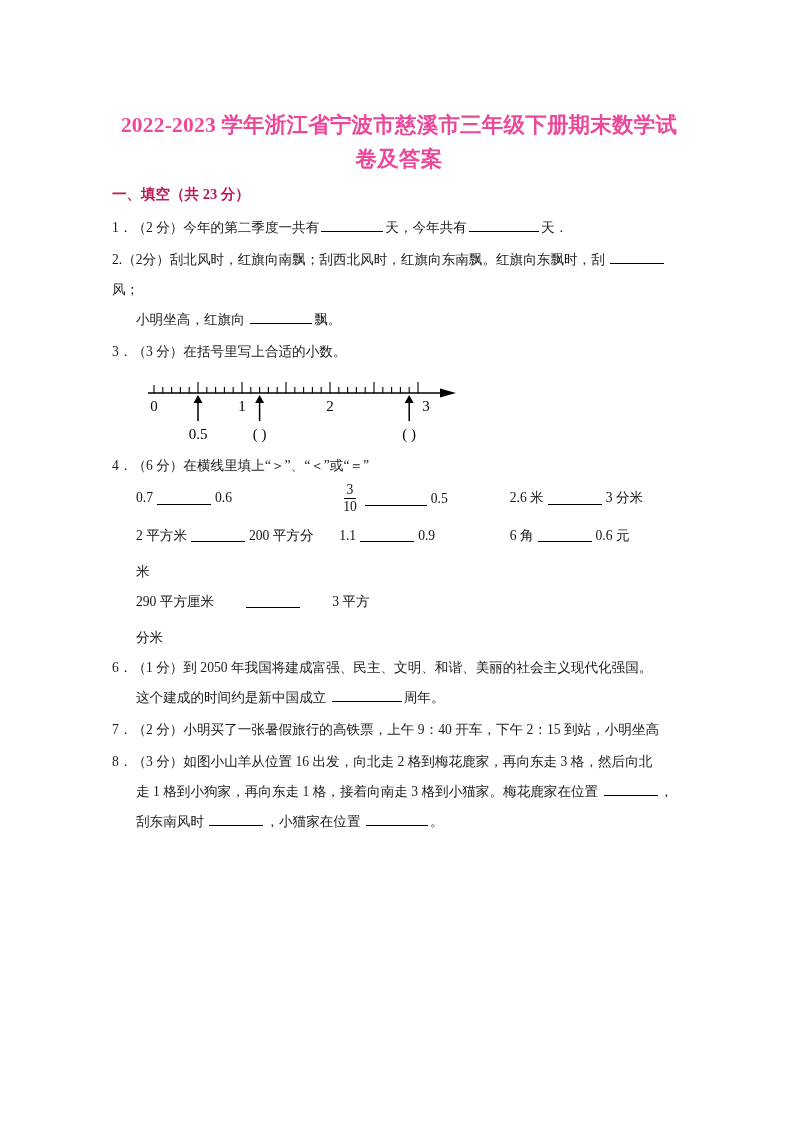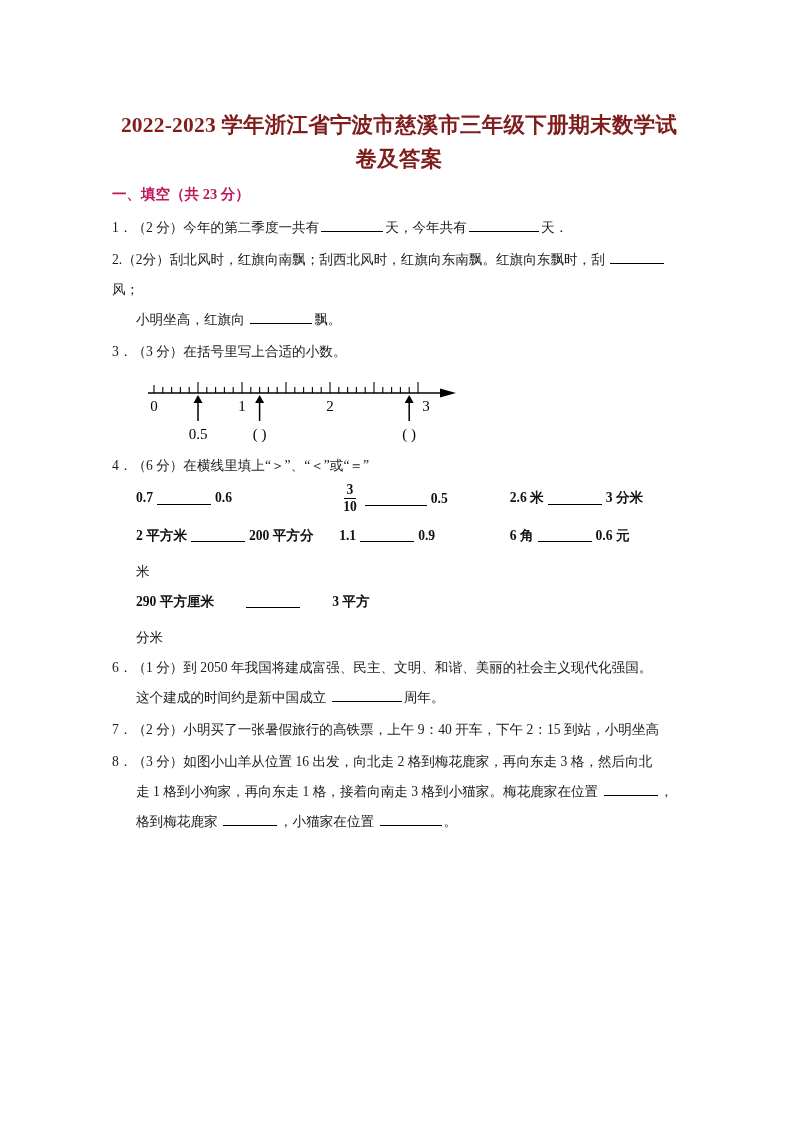--- a/index.html
+++ b/index.html
@@ -30,21 +30,21 @@
   }
 
   
   .doc-title {
     font-weight: bold;
     font-size: 21.5px;
     line-height: 34px;
     text-align: center;
     letter-spacing: 0.2px;
     margin: 0 0 6px 0;
-    color: #7f1d1d;
+    color: #ec4899;
   }
   .doc-title .line2 { display: block; }
 
   
   .section-heading {
     font-weight: bold;
     font-size: 14.5px;
     line-height: 20px;
     margin: 8px 0 9px 0;
     color: #be185d;
@@ -83,21 +83,20 @@
 
   
   .compare-block {
     padding-left: 24px;
     margin-top: 2px;
   }
   .compare-row {
     display: flex;
     align-items: flex-start;
     margin-bottom: 6px;
-    font-weight: bold;
   }
   .compare-cell {
     font-size: 13.6px;
     line-height: 30px;
     display: flex;
     align-items: center;
     white-space: nowrap;
   }
   .compare-cell.c1 { width: 212px; }
   .compare-cell.c2 { width: 178px; }
@@ -307,20 +306,20 @@
       <span class="q-line">7．（2 分）小明买了一张暑假旅行的高铁票，上午 9：40 开车，下午 2：15 到站，小明坐高</span>
     </div>
 
     <div class="question">
       <span class="q-line">8．（3 分）如图小山羊从位置 16 出发，向北走 2 格到梅花鹿家，再向东走 3 格，然后向北</span>
       <span class="q-indent">
         <span>走 1 格到小狗家，再向东走 1 格，接着向南走 3 格到小猫家。梅花鹿家在位置</span>
         <span class="blank w-sm"></span><span>，</span>
       </span>
       <span class="q-indent">
-        <span>格到梅花鹿家</span>
+        <span>刮东南风时</span>
         <span class="blank w-sm"></span><span>，小猫家在位置</span>
         <span class="blank w-md"></span><span>。</span>
       </span>
     </div>
 
   </div>
 </div>
 
 </body></html>

